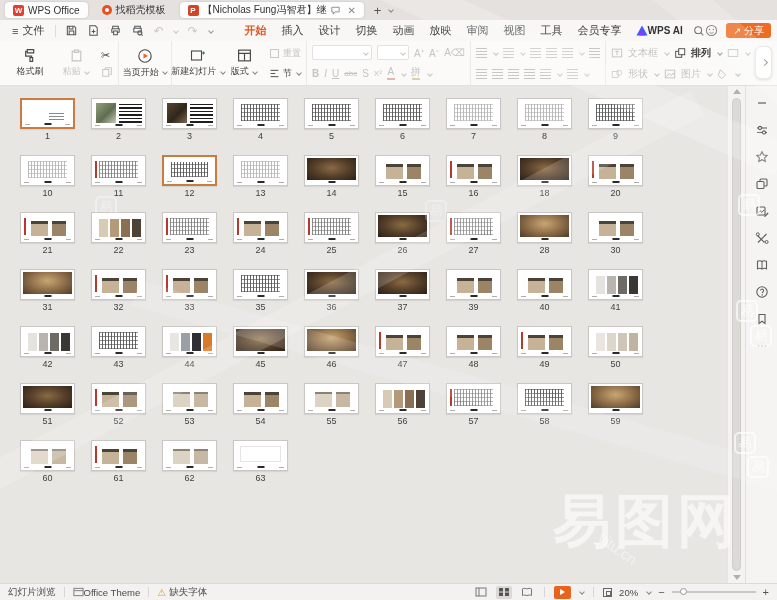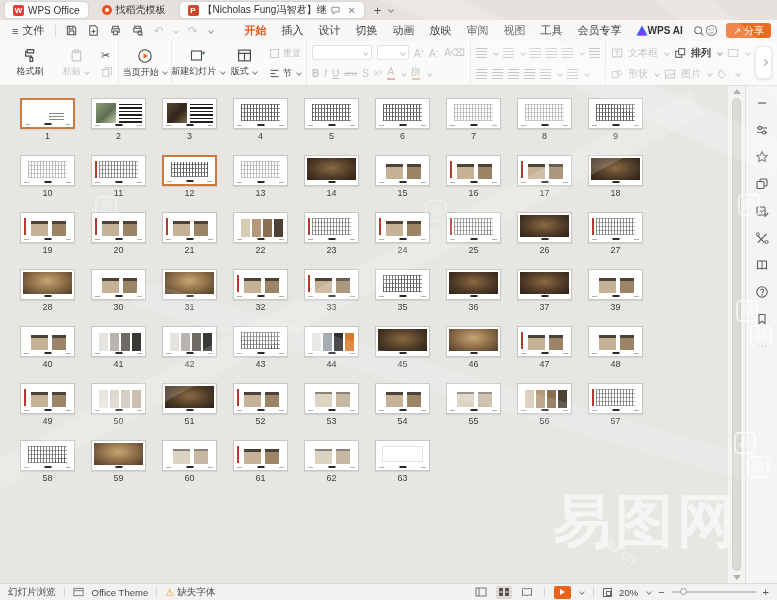--- a/index.html
+++ b/index.html
@@ -513,46 +513,24 @@
             <div class="c-e2"></div>
             <div class="c-red"></div>
             <div class="fd1"></div>
             <div class="fd2"></div>
             <div class="fm"></div>
           </div>
           <div class="num">16</div>
         </div>
         <div class="cell">
           <div class="th">
-            <div class="c-e1"></div>
-            <div class="c-e2"></div>
-            <div class="c-red"></div>
-            <div class="fd1"></div>
-            <div class="fd2"></div>
-            <div class="fm"></div>
-          </div>
-          <div class="num">17</div>
-        </div>
-        <div class="cell">
-          <div class="th">
             <div class="c-photo g-pdark"></div>
             <div class="fm"></div>
           </div>
           <div class="num">18</div>
-        </div>
-        <div class="cell">
-          <div class="th">
-            <div class="c-e1"></div>
-            <div class="c-e2"></div>
-            <div class="c-red"></div>
-            <div class="fd1"></div>
-            <div class="fd2"></div>
-            <div class="fm"></div>
-          </div>
-          <div class="num">19</div>
         </div>
         <div class="cell">
           <div class="th">
             <div class="c-e1"></div>
             <div class="c-e2"></div>
             <div class="c-red"></div>
             <div class="fd1"></div>
             <div class="fd2"></div>
             <div class="fm"></div>
           </div>
@@ -1023,21 +1001,21 @@
       </span>
   </div>
 
   <div id="statusbar">
     <span>幻灯片浏览</span>
     <span class="sd"></span>
     <svg width="11" height="10" viewBox="0 0 12 10">
         <rect x="1" y="1" width="10" height="8" fill="none" stroke="#777" stroke-width="1"></rect>
         <line x1="1" y1="3.5" x2="11" y2="3.5" stroke="#777" stroke-width="1"></line>
       </svg>
-    <span style="margin-left:8px">Office Theme</span>
+    <span style="margin-left:0">Office Theme</span>
     <span class="sd"></span>
     <span class="warn">⚠</span>
     <span>缺失字体</span>
     <div class="sb-right">
       <span class="vi">
           <svg width="12" height="10" viewBox="0 0 12 10">
             <rect x="1" y="1" width="10" height="8" fill="none" stroke="#777" stroke-width="1"></rect>
             <line x1="4" y1="1" x2="4" y2="9" stroke="#777" stroke-width="1"></line>
           </svg>
         </span>

